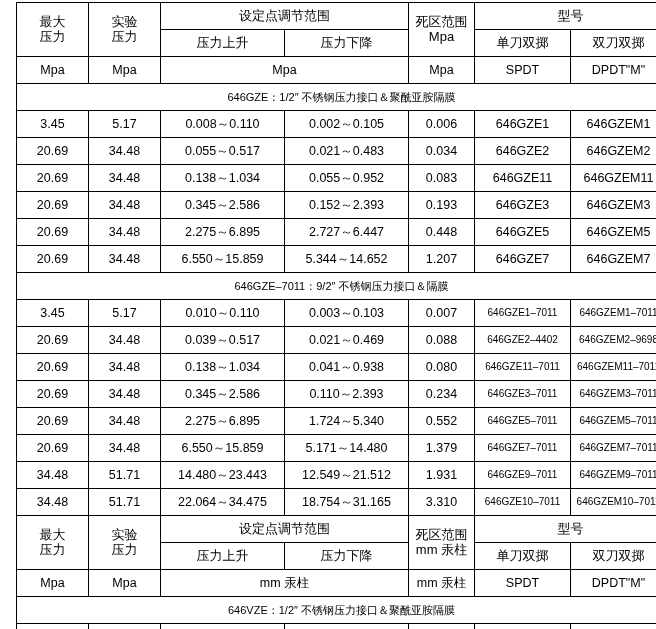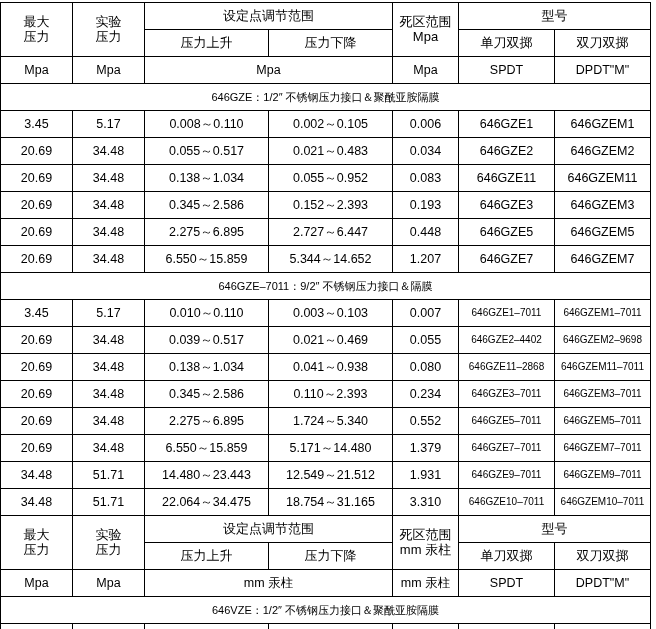--- a/index.html
+++ b/index.html
@@ -5,21 +5,21 @@
   html,body{margin:0;padding:0;background:#fff;}
   body{
     font-family:"Liberation Sans","DejaVu Sans",sans-serif;
     width:656px;height:629px;
     color:#000;
     -webkit-font-smoothing:antialiased;
   }
   .sheet{
     width:656px;height:629px;
     box-sizing:border-box;
-    padding:2px 3px 0 0;
+    padding:2px 3px 0 16px;
   }
   table.spec{
     border-collapse:collapse;
     table-layout:fixed;
     width:650px;
     font-size:12.5px;
   }
   table.spec td{
     border:1px solid #000;
     text-align:center;
@@ -155,31 +155,31 @@
         <td>0.003～0.103</td>
         <td>0.007</td>
         <td class="xsmall">646GZE1–7011</td>
         <td class="xsmall">646GZEM1–7011</td>
       </tr>
       <tr>
         <td>20.69</td>
         <td>34.48</td>
         <td>0.039～0.517</td>
         <td>0.021～0.469</td>
-        <td>0.055</td>
+        <td>0.088</td>
         <td class="xsmall">646GZE2–4402</td>
         <td class="xsmall">646GZEM2–9698</td>
       </tr>
       <tr>
         <td>20.69</td>
         <td>34.48</td>
         <td>0.138～1.034</td>
         <td>0.041～0.938</td>
         <td>0.080</td>
-        <td class="xsmall">646GZE11–2868</td>
+        <td class="xsmall">646GZE11–7011</td>
         <td class="xsmall">646GZEM11–7011</td>
       </tr>
       <tr>
         <td>20.69</td>
         <td>34.48</td>
         <td>0.345～2.586</td>
         <td>0.110～2.393</td>
         <td>0.234</td>
         <td class="xsmall">646GZE3–7011</td>
         <td class="xsmall">646GZEM3–7011</td>

